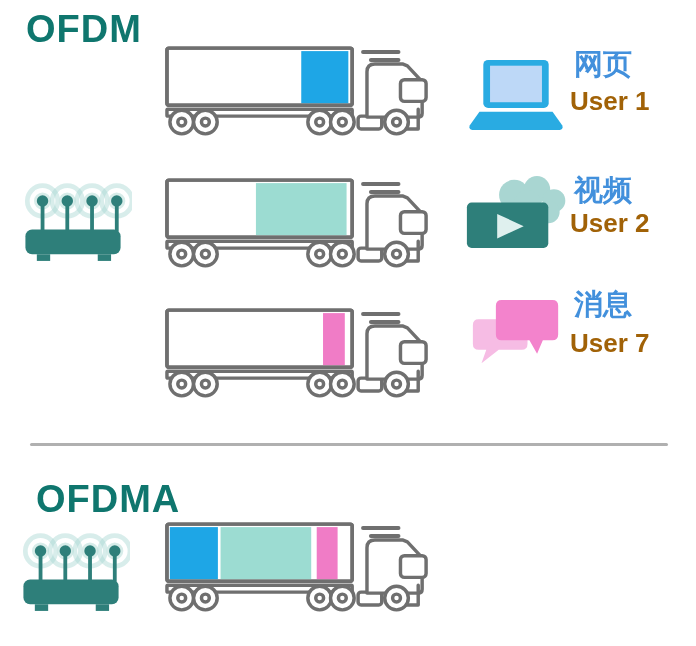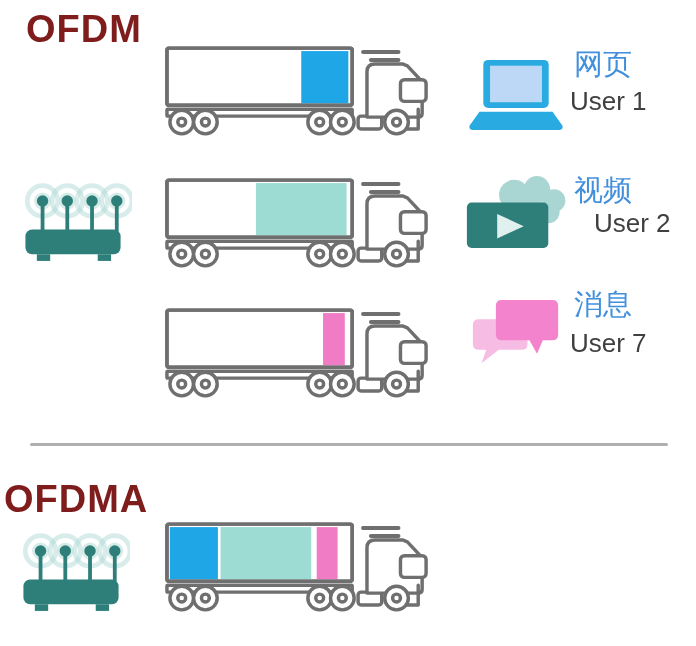--- a/index.html
+++ b/index.html
@@ -1,25 +1,25 @@
 <!DOCTYPE html>
 <html><head>
 <meta charset="utf-8">
 <style>
   html,body{margin:0;padding:0;}
   body{
     width:696px;height:646px;position:relative;background:#ffffff;
     font-family:"Liberation Sans", sans-serif;overflow:hidden;
   }
-  .abs{position:absolute;}
+  .abs{position:absolute;font-weight:bold;}
   .section-title{
-    font-size:38px;font-weight:600;color:#7f1d1d;letter-spacing:1px;line-height:1;
+    font-size:38px;font-weight:600;color:#0f766e;letter-spacing:1px;line-height:1;
   }
   .service-label{font-size:29px;color:#4290dc;line-height:1;}
-  .user-label{font-size:26px;color:#404040;line-height:1;}
+  .user-label{font-size:26px;color:#a16207;line-height:1;}
   .divider{background:#b0b0b0;border-radius:2px;height:3px;}
   
   svg.truck .stroke{stroke:#6f6f6f;stroke-width:3.5;stroke-linecap:round;stroke-linejoin:round;}
   svg.truck .filled{fill:#ffffff;}
   svg.truck .nofill{fill:none;}
   svg.truck line{stroke:#6f6f6f;stroke-width:4;stroke-linecap:round;}
 </style>
 </head>
 <body>
 
@@ -180,34 +180,34 @@
       <circle cx="76" cy="18" r="14"></circle>
       <circle cx="94" cy="30" r="12"></circle>
       <circle cx="66" cy="34" r="15"></circle>
       <circle cx="88" cy="42" r="12"></circle>
     </g>
     <rect x="2" y="32" width="86" height="48" rx="5" fill="#2e7f7a"></rect>
     <polygon points="34,44 34,70 62,57" fill="#dff0ee"></polygon>
   </svg>
 </div>
 <div class="abs service-label" style="left:574px;top:176px;">视频</div>
-<div class="abs user-label" style="left:570px;top:210px;margin-left:24px;">User 2</div>
+<div class="abs user-label" style="left:570px;top:210px;">User 2</div>
 
 <div class="abs" style="left:470px;top:298px;">
   <svg viewBox="0 0 96 76" width="92" height="73">
     <path d="M9 22 H54 Q60 22 60 28 V48 Q60 54 54 54 H30 L12 68 L17 54 H9 Q3 54 3 48 V28 Q3 22 9 22 Z" fill="#f6bce4"></path>
     <path d="M33 2 H86 Q92 2 92 8 V38 Q92 44 86 44 H76 L70 58 L62 44 H33 Q27 44 27 38 V8 Q27 2 33 2 Z" fill="#f383cc"></path>
   </svg>
 </div>
 <div class="abs service-label" style="left:574px;top:290px;">消息</div>
 <div class="abs user-label" style="left:570px;top:330px;">User 7</div>
 
 <div class="abs divider" style="left:30px;top:443px;width:638px;"></div>
 
-<div class="abs section-title" style="left:4px;top:480px;">OFDMA</div>
+<div class="abs section-title" style="left:36px;top:480px;">OFDMA</div>
 
 <div class="abs" style="left:12px;top:526px;">
   <svg viewBox="0 0 124 92" width="118" height="88">
     <g>
       <g>
           <circle cx="30" cy="26" r="16" fill="none" stroke="#a9d6d2" stroke-width="5" opacity="0.45"></circle>
           <circle cx="30" cy="26" r="9" fill="#cde7e4" opacity="0.8"></circle>
         </g>
       <g>
           <circle cx="56" cy="26" r="16" fill="none" stroke="#a9d6d2" stroke-width="5" opacity="0.45"></circle>

